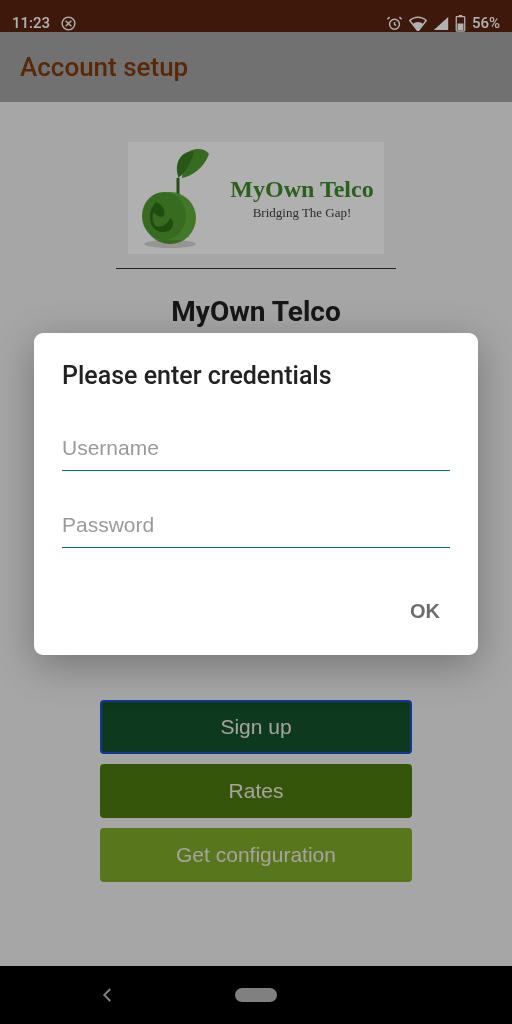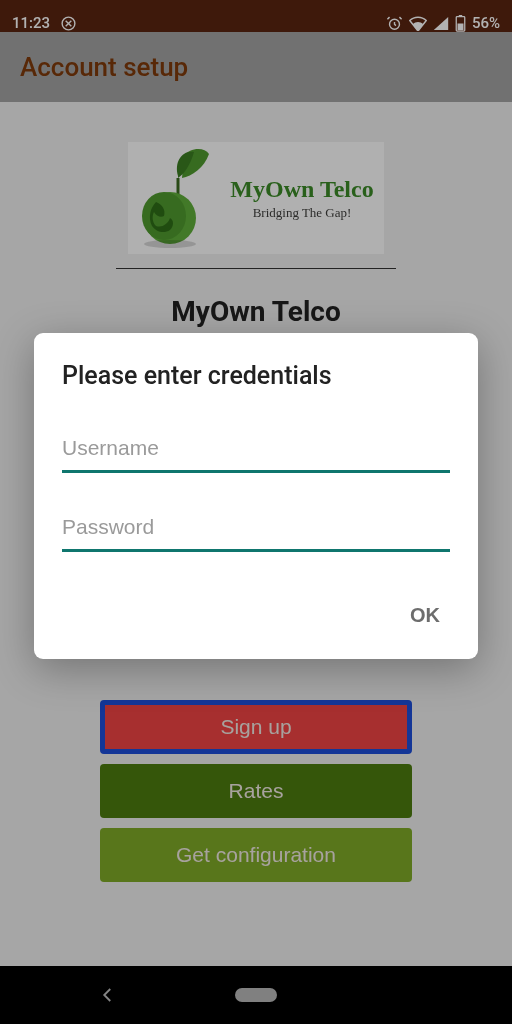--- a/index.html
+++ b/index.html
@@ -83,21 +83,21 @@
     gap: 10px;
   }
   .btn {
     height: 54px;
     border: none;
     border-radius: 4px;
     font-size: 21px;
     color: #f0e9e3;
     cursor: pointer;
   }
-  .btn-orange { background: #ef4444; border: 5px solid #1d4ed8; }
+  .btn-orange { background: #14532d; border: 2px solid #1d4ed8; }
   .btn-dark   { background: #4d7c0f; }
   .btn-green  { background: #7ea928; }
 
   
   .nav-bar {
     position: absolute;
     left: 0; right: 0; bottom: 0;
     height: 58px;
     background: #000;
     display: flex;
@@ -135,21 +135,21 @@
     color: #222;
     font-weight: 500;
     margin-bottom: 42px;
   }
   .field {
     margin-bottom: 38px;
   }
   .text-input {
     width: 100%;
     border: none;
-    border-bottom: 3px solid #0f766e;
+    border-bottom: 1px solid #0f766e;
     font-size: 21px;
     padding: 4px 0 10px;
     color: #222;
     background: transparent;
     outline: none;
   }
   .text-input::placeholder { color: #9a9a9a; }
   .dialog-actions {
     display: flex;
     justify-content: flex-end;

